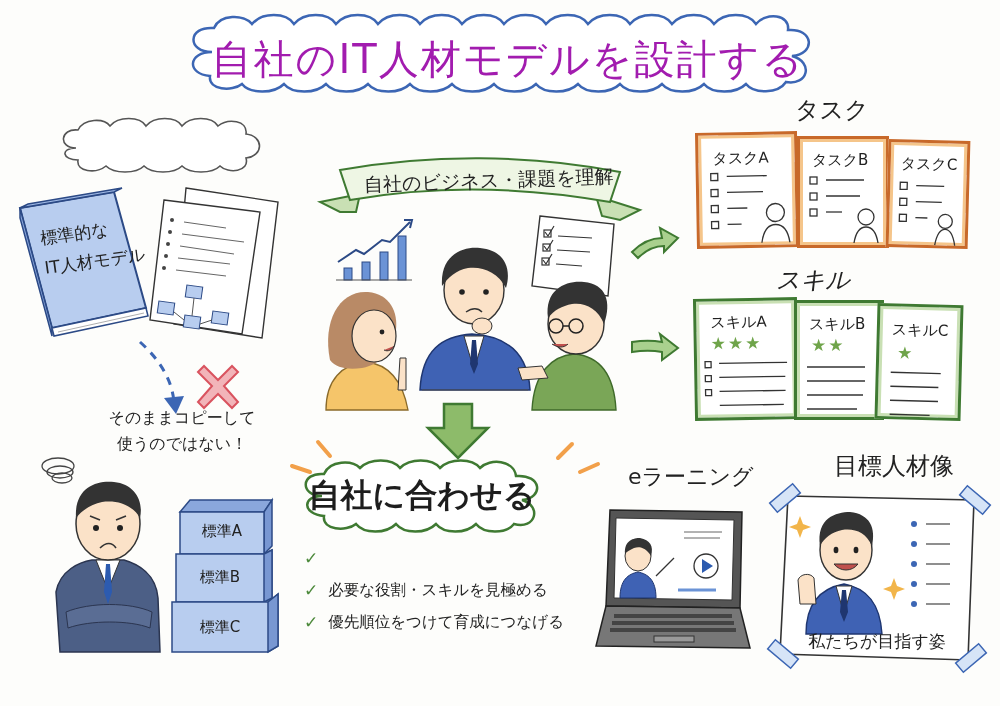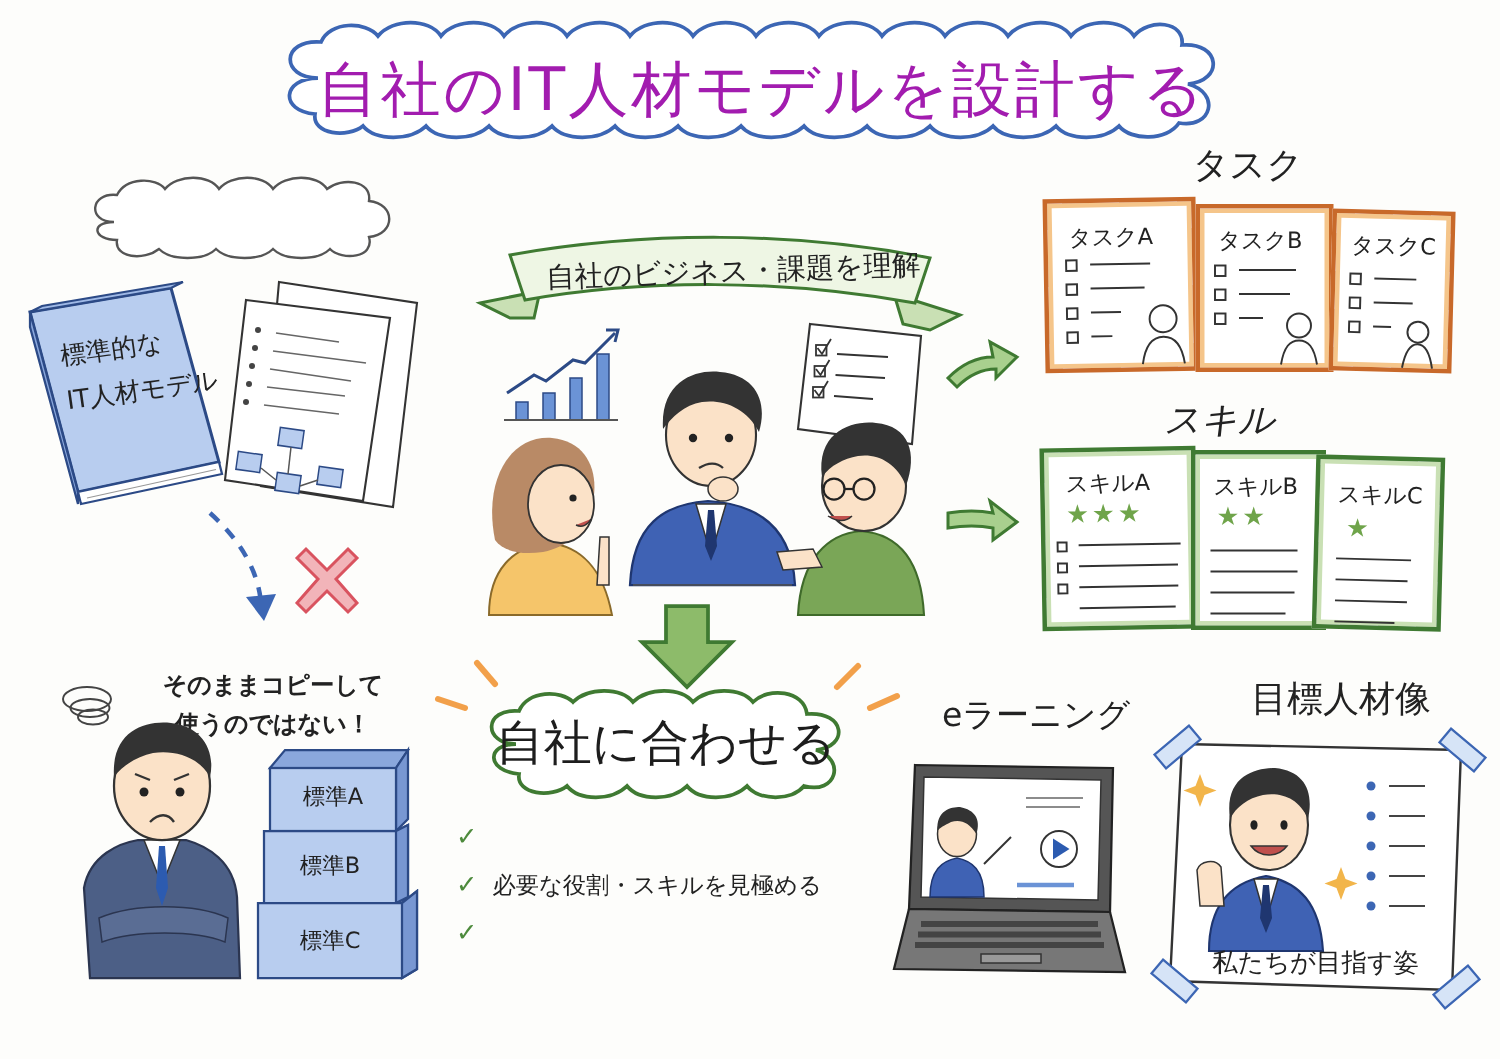--- a/index.html
+++ b/index.html
@@ -97,21 +97,21 @@
     <path d="M10,2 C30,20 42,40 44,62" fill="none" stroke="#3c66b4" stroke-width="3" stroke-dasharray="8 7"></path>
     <path d="M34,58 L46,74 L54,56 Z" fill="#3c66b4"></path>
   </svg>
 </div>
 <div class="abs" style="left:194px;top:364px;width:48px;height:48px;">
   <svg width="48" height="48" viewBox="0 0 48 48">
     <path d="M4,8 L10,2 L24,16 L38,2 L44,8 L30,22 L44,38 L38,44 L24,30 L10,44 L4,38 L18,22 Z" fill="#f2b4b9" stroke="#d9535f" stroke-width="2"></path>
   </svg>
 </div>
 
-<div class="note-text" style="left:92px;top:444px;width:180px;font-weight:bold;">
+<div class="note-text" style="left:92px;top:405px;width:180px;">
   <div>そのままコピーして</div>
   <div>使うのではない！</div>
 </div>
 
 <div class="abs" style="left:20px;top:452px;width:150px;height:210px;">
   <svg width="150" height="210" viewBox="0 0 150 210">
     <g fill="none" stroke="#444" stroke-width="1.3">
       <ellipse cx="38" cy="14" rx="16" ry="8"></ellipse>
         <ellipse cx="40" cy="20" rx="13" ry="6"></ellipse>
         <ellipse cx="42" cy="26" rx="10" ry="5"></ellipse>
@@ -228,37 +228,38 @@
   <svg width="320" height="60" viewBox="0 0 320 60">
     <g stroke="#f2a04a" stroke-width="4" stroke-linecap="round">
       <line x1="30" y1="2" x2="42" y2="16"></line>
         <line x1="4" y1="26" x2="22" y2="32"></line>
       <line x1="284" y1="4" x2="270" y2="18"></line>
         <line x1="310" y1="24" x2="292" y2="32"></line>
     </g>
   </svg>
 </div>
 
-<div class="abs" style="left:318px;top:458px;width:252px;height:74px;">
+<div class="abs" style="left:296px;top:458px;width:252px;height:74px;font-weight:bold;">
   <svg width="252" height="74" viewBox="0 0 252 74">
     <path d="M26,38 C4,38 4,14 28,16 C34,2 56,2 64,10 C74,0 96,0 104,10 C114,0 136,0 144,10 C154,0 176,0 184,10 C194,0 218,2 220,18 C246,16 248,40 226,42 C246,48 240,72 218,66 C210,76 188,76 180,66 C170,76 148,76 140,66 C130,76 108,76 100,66 C90,76 68,76 60,66 C50,74 26,72 28,58 C6,56 6,38 26,38 Z" fill="#fff" stroke="#3f7a32" stroke-width="2.5"></path>
   </svg>
   <div class="main-cloud-text" style="left:0;right:0;top:16px;">自社に合わせる</div>
 </div>
 
 <ul class="check-list" style="left:304px;top:542px;">
   <li>
       <span class="chk">✓</span>
     </li>
   <li>
       <span class="chk">✓</span>
       <span>必要な役割・スキルを見極める</span>
     </li>
   <li>
       <span class="chk">✓</span>
+      <span>優先順位をつけて育成につなげる</span>
     </li>
 </ul>
 
 <div class="abs" style="left:630px;top:224px;width:50px;height:36px;">
   <svg width="50" height="36" viewBox="0 0 50 36">
     <path d="M2,28 C12,18 22,14 32,14 L30,4 L48,14 L34,28 L34,22 C24,22 16,26 8,34 Z" fill="#a9d08e" stroke="#3f7a32" stroke-width="2"></path>
   </svg>
 </div>
 <div class="abs" style="left:630px;top:334px;width:50px;height:28px;">
   <svg width="50" height="28" viewBox="0 0 50 28">

